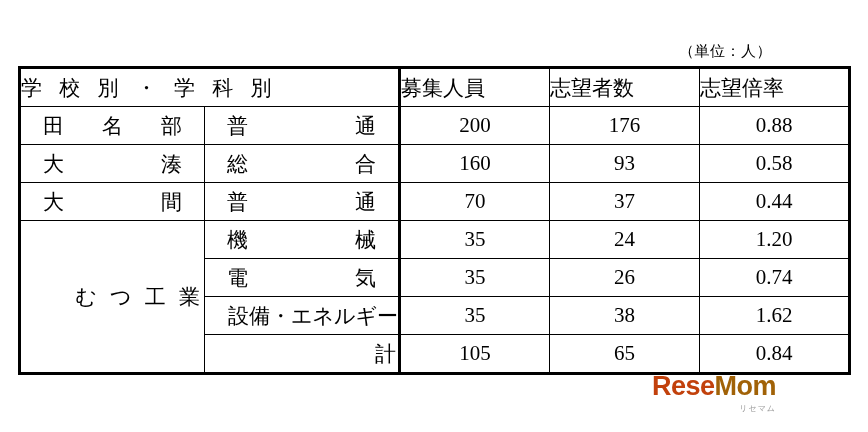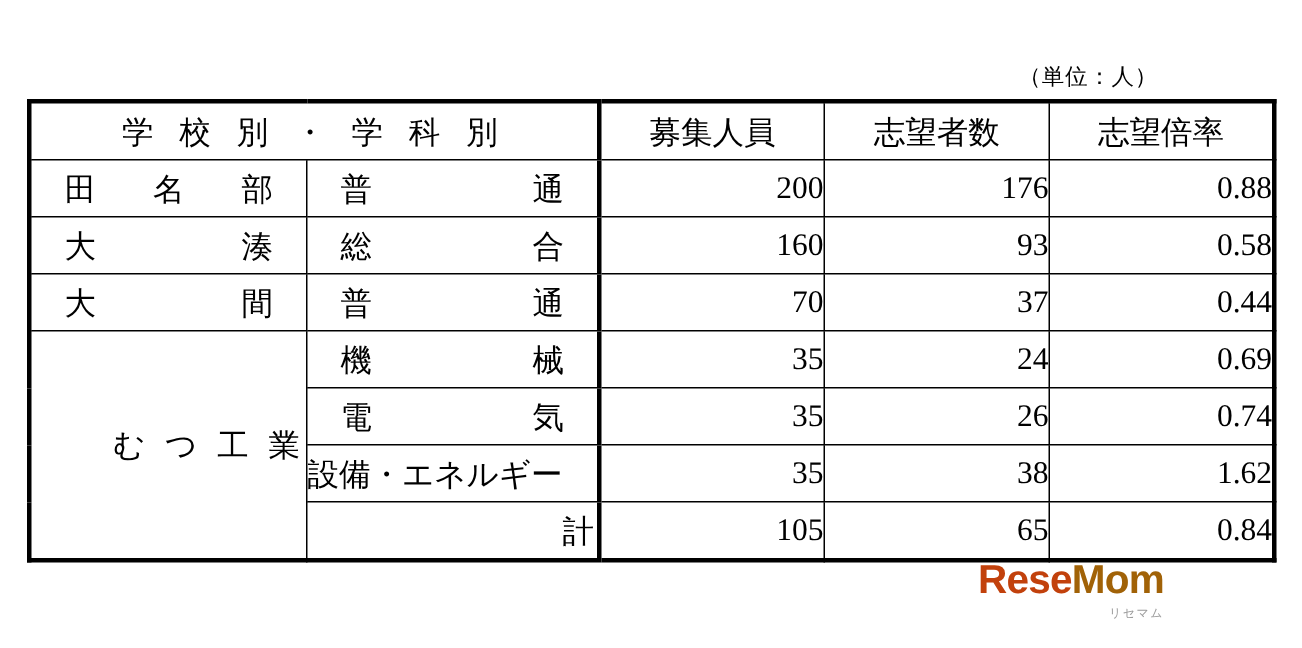--- a/index.html
+++ b/index.html
@@ -51,48 +51,48 @@
   }
   
   col.c-school { width: 185px; }
   col.c-course { width: 195px; }
   col.c-quota  { width: 150px; }
   col.c-appl   { width: 150px; }
   col.c-ratio  { width: 150px; }
 
   thead td {
     height: 52px;
-    text-align: center;
+    text-align: left;
     font-size: 22px;
     border-bottom: 3px solid #000;
   }
   .hdr-schooldept {
     letter-spacing: 6px;
   }
   .cell-num {
-    text-align: right;
+    text-align: center;
     padding-right: 12px;
     font-size: 21px;
   }
   .spread {
     display: flex;
     justify-content: space-between;
     padding: 0 22px;
     box-sizing: border-box;
   }
   .school-cell {
     text-align: center;
   }
   .mutsu-cell {
     text-align: right;
     letter-spacing: 4px;
     font-size: 22px;
   }
   .small-course {
-    text-align: left;
+    text-align: right;
     font-size: 17px;
     letter-spacing: 0px;
   }
   .total-cell {
     text-align: right;
     padding-right: 24px;
     letter-spacing: 2px;
   }
   .thickline-top > td {
     border-top: 3px solid #000;
@@ -206,21 +206,21 @@
         <tr class="thickline-top">
           <td class="mutsu-cell" rowspan="4">む つ 工 業</td>
           <td class="thicksep">
             <div class="spread">
               <span>機</span>
               <span>械</span>
             </div>
           </td>
           <td class="cell-num">35</td>
           <td class="cell-num">24</td>
-          <td class="cell-num">0.69</td>
+          <td class="cell-num">1.20</td>
         </tr>
 
         <tr>
           <td class="thicksep">
             <div class="spread">
               <span>電</span>
               <span>気</span>
             </div>
           </td>
           <td class="cell-num">35</td>

